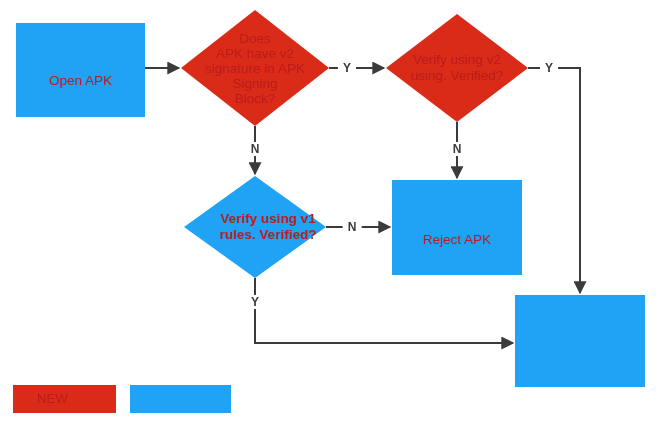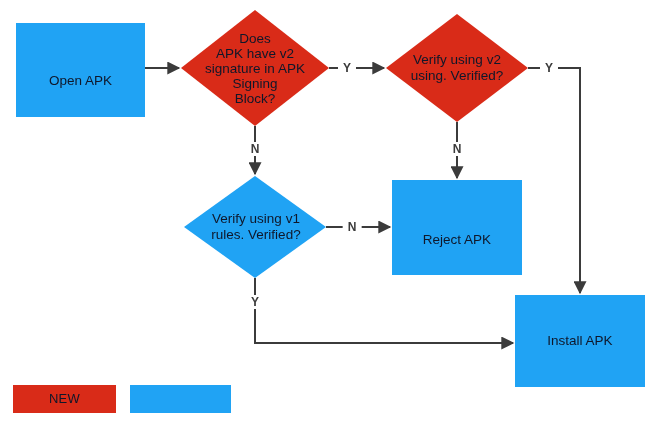--- a/index.html
+++ b/index.html
@@ -2,21 +2,21 @@
 <html><head>
 <meta charset="utf-8">
 <style>
   html,body{margin:0;padding:0;background:#fff;}
   #canvas{
     position:relative;width:657px;height:427px;background:#ffffff;
     font-family:"Liberation Sans","DejaVu Sans",sans-serif;overflow:hidden;
   }
   #shapes{position:absolute;left:0;top:0;width:657px;height:427px;}
   .overlay{position:absolute;display:flex;align-items:center;justify-content:center;
-    text-align:center;color:#0f172a;font-size:13.5px;line-height:16px;
+    text-align:center;color:#b91c1c;font-size:13.5px;line-height:16px;
     white-space:pre-line;pointer-events:none;}
   .diamond-label{line-height:15px;}
   .edge-label{
     position:absolute;transform:translate(-50%,-50%);
     background:#ffffff;color:#3b3b3b;font-weight:bold;font-size:12px;
     padding:1px 5px;line-height:12px;
   }
   .legend-label{font-size:13px;letter-spacing:.3px;}
   .edge{stroke:#3b3b3b;stroke-width:2;fill:none;}
 </style>
@@ -55,29 +55,28 @@
 
   <div class="overlay diamond-label" style="left:175px;top:20px;width:160px;height:96px;">Does
 APK have v2
 signature in APK
 Signing
 Block?</div>
 
   <div class="overlay" style="left:387px;top:38px;width:140px;height:60px;">Verify using v2
 using. Verified?</div>
 
-  <div class="overlay" style="left:186px;top:197px;width:140px;height:60px;">Verify using v1
+  <div class="overlay" style="left:198px;top:197px;width:140px;height:60px;font-weight:bold;">Verify using v1
 rules. Verified?</div>
 
   <div class="overlay" style="left:392px;top:180px;width:130px;height:120px;border-radius:27px;">Reject APK</div>
 
-  <div class="overlay" style="left:515px;top:295px;width:130px;height:92px;">Install APK</div>
 
   <div class="edge-label" style="left:347px;top:68px;">Y</div>
   <div class="edge-label" style="left:549px;top:68px;">Y</div>
   <div class="edge-label" style="left:255px;top:149px;">N</div>
   <div class="edge-label" style="left:457px;top:149px;">N</div>
   <div class="edge-label" style="left:352px;top:227px;">N</div>
   <div class="edge-label" style="left:255px;top:302px;">Y</div>
 
-  <div class="overlay legend-label" style="left:13px;top:385px;width:103px;height:28px;">NEW</div>
+  <div class="overlay legend-label" style="left:1px;top:385px;width:103px;height:28px;">NEW</div>
 
 </div>
 
 </body></html>

